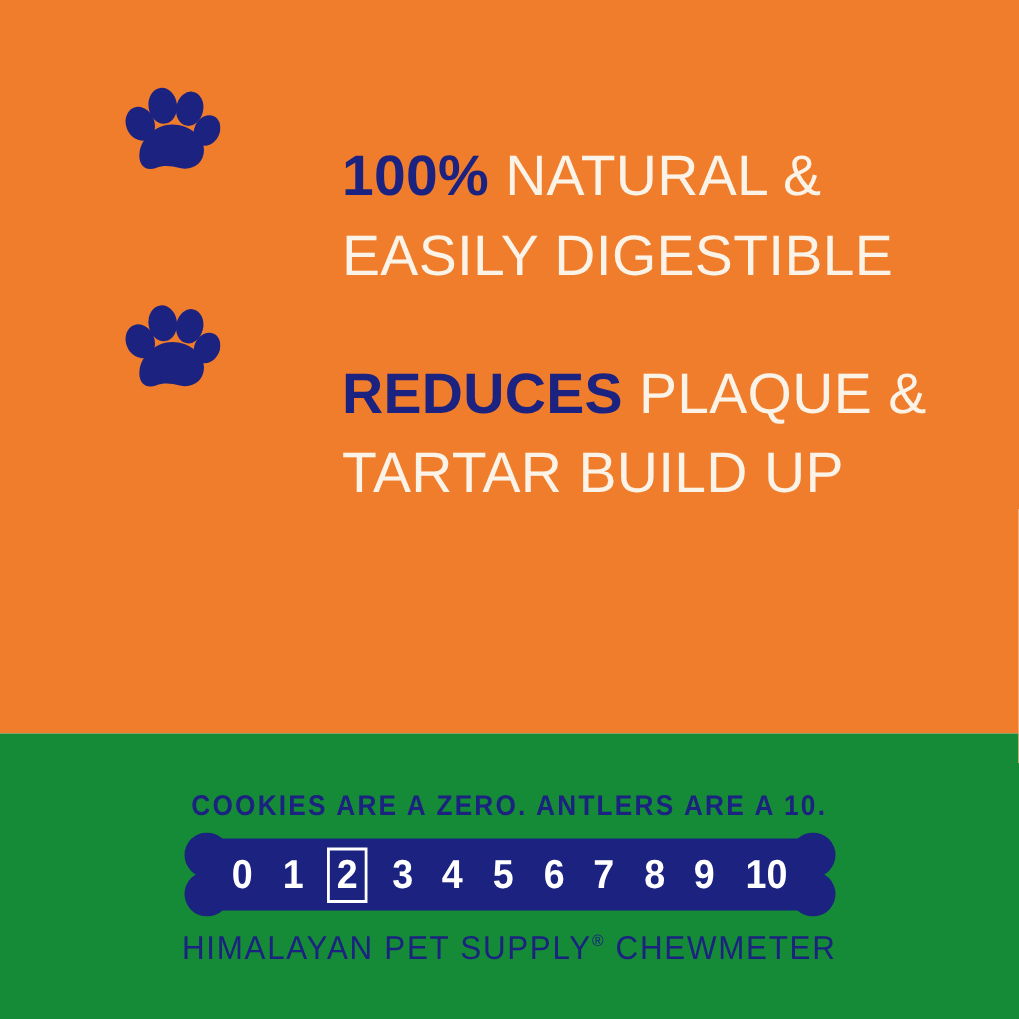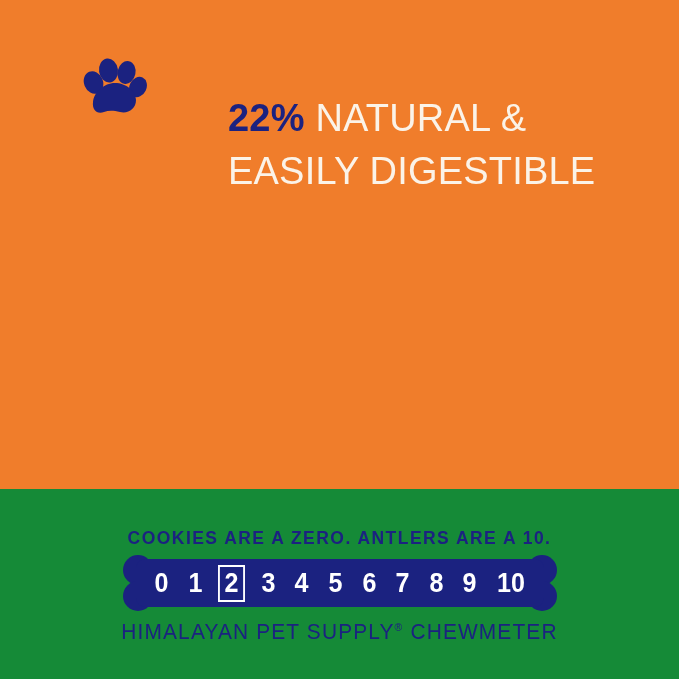--- a/index.html
+++ b/index.html
@@ -163,25 +163,40 @@
       <div class="paw-cell">
         <svg class="paw-icon" viewBox="0 0 66 62">
           <ellipse cx="12.5" cy="26.5" rx="9.5" ry="11.5" fill="#1B2280" transform="rotate(-22 12.5 26.5)"></ellipse>
           <ellipse cx="27.5" cy="14.5" rx="9.5" ry="12" fill="#1B2280" transform="rotate(-8 27.5 14.5)"></ellipse>
           <ellipse cx="45.5" cy="16.5" rx="9" ry="11.5" fill="#1B2280" transform="rotate(12 45.5 16.5)"></ellipse>
           <ellipse cx="57" cy="31" rx="8.5" ry="10.5" fill="#1B2280" transform="rotate(26 57 31)"></ellipse>
           <path d="M34 27 C45 27 55 35 55 44 C55 53 47 58 39 56 C33 54.5 28 54 23 56 C16 58.5 11 54 12 46 C13 36 23 27 34 27 Z" fill="#1B2280"></path>
         </svg>
       </div>
       <div class="feature-text">
-        <span class="hl">22%</span><span> NATURAL &amp;
+        <span class="hl">100%</span><span> NATURAL &amp;
 EASILY DIGESTIBLE</span>
       </div>
     </div>
 
+    <div class="feature-row r1">
+      <div class="paw-cell">
+        <svg class="paw-icon" viewBox="0 0 66 62">
+          <ellipse cx="12.5" cy="26.5" rx="9.5" ry="11.5" fill="#1B2280" transform="rotate(-22 12.5 26.5)"></ellipse>
+          <ellipse cx="27.5" cy="14.5" rx="9.5" ry="12" fill="#1B2280" transform="rotate(-8 27.5 14.5)"></ellipse>
+          <ellipse cx="45.5" cy="16.5" rx="9" ry="11.5" fill="#1B2280" transform="rotate(12 45.5 16.5)"></ellipse>
+          <ellipse cx="57" cy="31" rx="8.5" ry="10.5" fill="#1B2280" transform="rotate(26 57 31)"></ellipse>
+          <path d="M34 27 C45 27 55 35 55 44 C55 53 47 58 39 56 C33 54.5 28 54 23 56 C16 58.5 11 54 12 46 C13 36 23 27 34 27 Z" fill="#1B2280"></path>
+        </svg>
+      </div>
+      <div class="feature-text">
+        <span class="hl">REDUCES</span><span> PLAQUE &amp;
+TARTAR BUILD UP</span>
+      </div>
+    </div>
 
 
   </section>
 
   <section class="chewmeter-panel">
 
     <div class="chew-tagline">COOKIES ARE A ZERO. ANTLERS ARE A 10.</div>
 
     <div class="bone-wrap">
       <svg class="bone-svg" viewBox="0 0 436 56">

